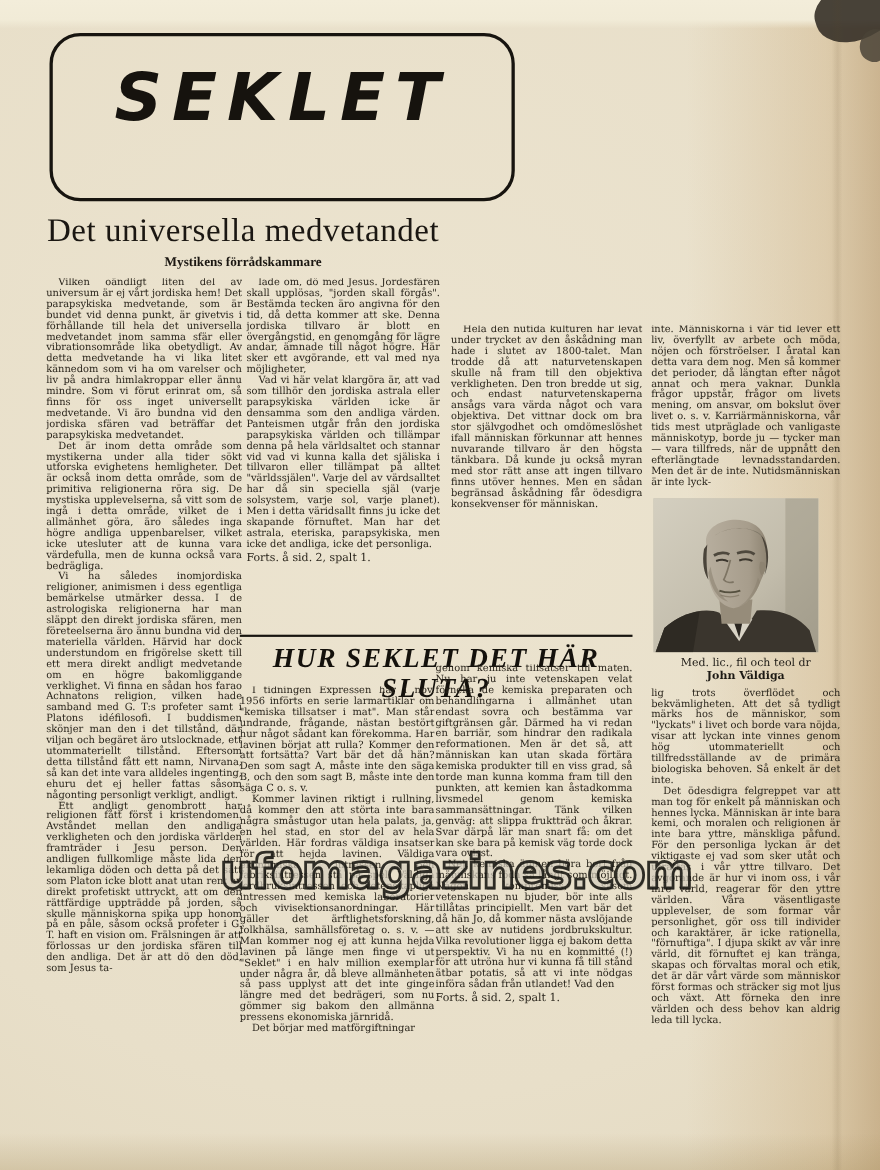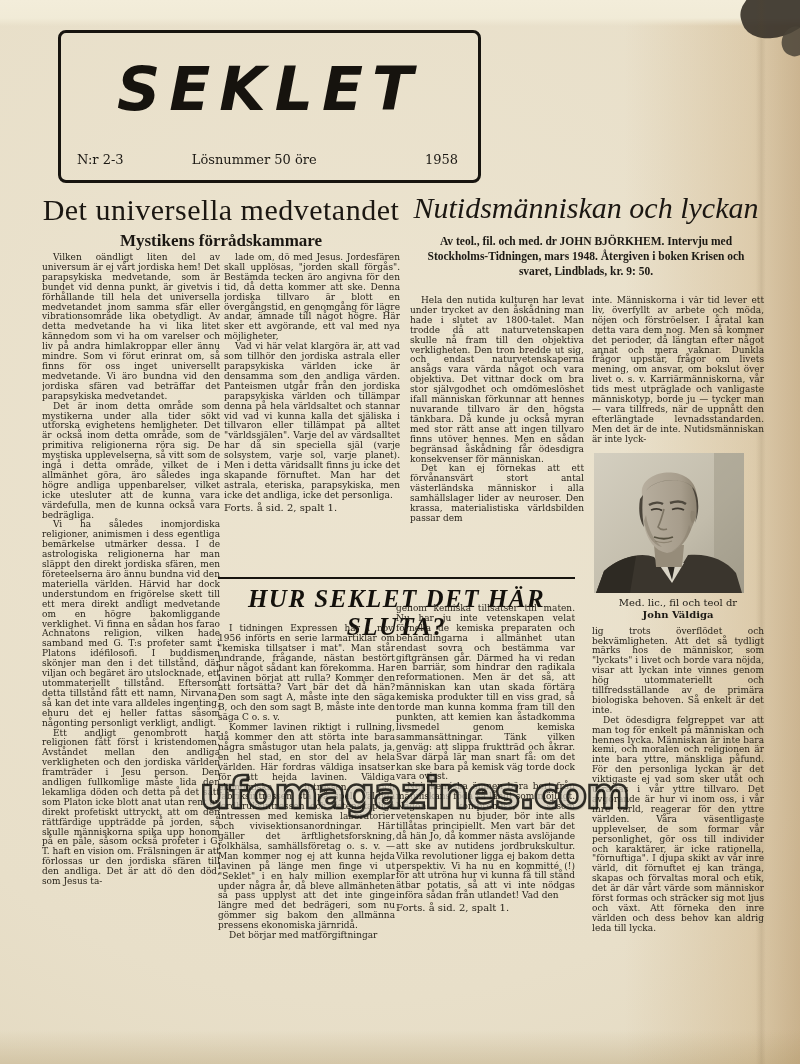--- a/index.html
+++ b/index.html
@@ -11,36 +11,36 @@
       linear-gradient(90deg, rgba(220,195,150,0) 78%, rgba(193,155,100,.30) 94%, rgba(168,128,75,.45) 100%),
       radial-gradient(120% 90% at 45% 40%, #ece4d0 0%, #e8dfc9 60%, #e0d5ba 100%);
     font-family:"DejaVu Serif", serif;color:#272219;
   }
   
   .stain-a{position:absolute;right:-18px;top:-16px;width:78px;height:52px;background:#39332a;border-radius:50% 40% 60% 50%;transform:rotate(-18deg);opacity:.92;}
   .stain-b{position:absolute;right:-8px;top:26px;width:26px;height:30px;background:#4a4337;border-radius:60% 40% 50% 60%;transform:rotate(24deg);opacity:.85;}
   .crease{position:absolute;top:0;bottom:0;right:34px;width:10px;background:linear-gradient(90deg,rgba(90,70,40,0) 0%,rgba(90,70,40,.10) 55%,rgba(90,70,40,0) 100%);}
 
   
-  .masthead{position:absolute;left:45px;top:30px;width:417px;height:147px;border:3px solid #17140f;border-radius:8px;margin-left:13px;}
+  .masthead{position:absolute;left:45px;top:30px;width:417px;height:147px;border:3px solid #17140f;border-radius:28px;}
   .masthead .logo{
     position:absolute;left:0;right:0;top:26px;text-align:center;
     font-family:"DejaVu Sans", sans-serif;font-weight:bold;font-style:italic;
     font-size:60px;letter-spacing:9px;color:#16130e;line-height:1;
   }
   .masthead .mrow{
     position:absolute;left:16px;right:20px;bottom:13px;display:flex;justify-content:space-between;align-items:baseline;
     font-size:13px;color:#1c1914;
   }
   .masthead .mrow .mid{margin-left:-40px;}
 
   
   .lh-wrap{position:absolute;left:40px;top:194px;width:362px;text-align:center;}
   .lh-title{font-family:"Liberation Serif", serif;font-size:30px;line-height:1.05;color:#1b1712;letter-spacing:.5px;}
-  .lh-sub{font-family:"Liberation Serif", serif;font-weight:bold;font-size:17px;margin-top:5px;color:#1b1712;}
+  .lh-sub{font-family:"Liberation Serif", serif;font-weight:bold;font-size:12px;margin-top:5px;color:#1b1712;}
   .rh-wrap{position:absolute;left:406px;top:192px;width:360px;text-align:center;}
   .rh-title{font-family:"Liberation Serif", serif;font-style:italic;font-size:30px;line-height:1.05;color:#1b1712;}
   .rh-byline{font-family:"Liberation Serif", serif;font-weight:bold;font-size:11.5px;line-height:15px;margin-top:10px;padding:0 6px;color:#1c1914;}
   .mid-rule{position:absolute;left:218px;top:577px;width:357px;border-top:2px solid #17140f;}
   .mh-wrap{position:absolute;left:218px;top:585px;width:357px;text-align:center;}
   .mh-title{font-family:"Liberation Serif", serif;font-weight:bold;font-style:italic;font-size:25px;letter-spacing:1.5px;color:#14110c;}
 
   
   .bodycol{position:absolute;font-size:9px;line-height:9.9px;text-align:justify;
     -webkit-hyphens:auto;hyphens:auto;color:#29241b;overflow:hidden;}
@@ -73,36 +73,27 @@
 <body>
 
 <div class="page">
 
   <div class="stain-a"></div>
   <div class="stain-b"></div>
   <div class="crease"></div>
 
   <div class="masthead">
     <div class="logo">SEKLET</div>
-    <div class="mrow">
-      <span>N:r 2-3</span>
-      <span class="mid">Lösnummer 50 öre</span>
-      <span>1958</span>
-    </div>
   </div>
 
   <div class="lh-wrap">
     <div class="lh-title">Det universella medvetandet</div>
     <div class="lh-sub">Mystikens förrådskammare</div>
   </div>
 
-  <div class="rh-wrap">
-    <div class="rh-title">Nutidsmänniskan och lyckan</div>
-    <div class="rh-byline">Av teol., fil. och med. dr JOHN BJÖRKHEM. Intervju med Stockholms-Tidningen, mars 1948. Återgiven i boken Krisen och svaret, Lindblads, kr. 9: 50.</div>
-  </div>
 
   <div class="mid-rule"></div>
   <div class="mh-wrap">
     <div class="mh-title">HUR SEKLET DET HÄR SLUTA?</div>
   </div>
 
   <div class="bodycol colA">
       <p>Vilken oändligt liten del av universum är ej vårt jordiska hem! Det parapsykiska medvetande, som är bundet vid denna punkt, är givetvis i förhållande till hela det universella medvetandet inom samma sfär eller vibrationsområde lika obetydligt. Av detta medvetande ha vi lika litet kännedom som vi ha om varelser och liv på andra himlakroppar eller ännu mindre. Som vi förut erinrat om, så finns för oss inget universellt medvetande. Vi äro bundna vid den jordiska sfären vad beträffar det parapsykiska medvetandet.</p>
       <p>Det är inom detta område som mystikerna under alla tider sökt utforska evighetens hemligheter. Det är också inom detta område, som de primitiva religionerna röra sig. De mystiska upplevelserna, så vitt som de ingå i detta område, vilket de i allmänhet göra, äro således inga högre andliga uppenbarelser, vilket icke utesluter att de kunna vara värdefulla, men de kunna också vara bedrägliga.</p>
       <p>Vi ha således inomjordiska religioner, animismen i dess egentliga bemärkelse utmärker dessa. I de astrologiska religionerna har man släppt den direkt jordiska sfären, men företeelserna äro ännu bundna vid den materiella världen. Härvid har dock understundom en frigörelse skett till ett mera direkt andligt medvetande om en högre bakomliggande verklighet. Vi finna en sådan hos farao Achnatons religion, vilken hade samband med G. T:s profeter samt i Platons idéfilosofi. I buddismen skönjer man den i det tillstånd, där viljan och begäret äro utslocknade, ett utommateriellt tillstånd. Eftersom detta tillstånd fått ett namn, Nirvana, så kan det inte vara alldeles ingenting, ehuru det ej heller fattas såsom någonting personligt verkligt, andligt.</p>
@@ -112,21 +103,20 @@
   <div class="bodycol colB1 cont">
     <div>
         <p>lade om, dö med Jesus. Jordesfären skall upplösas, "jorden skall förgås". Bestämda tecken äro angivna för den tid, då detta kommer att ske. Denna jordiska tillvaro är blott en övergångstid, en genomgång för lägre andar, ämnade till något högre. Här sker ett avgörande, ett val med nya möjligheter,</p>
         <p>Vad vi här velat klargöra är, att vad som tillhör den jordiska astrala eller parapsykiska världen icke är densamma som den andliga värden. Panteismen utgår från den jordiska parapsykiska världen och tillämpar denna på hela världsaltet och stannar vid vad vi kunna kalla det själiska i tillvaron eller tillämpat på alltet "världssjälen". Varje del av värdsalltet har då sin speciella själ (varje solsystem, varje sol, varje planet). Men i detta väridsallt finns ju icke det skapande förnuftet. Man har det astrala, eteriska, parapsykiska, men icke det andliga, icke det personliga.</p>
       </div>
     <div class="forts">Forts. å sid. 2, spalt 1.</div>
   </div>
 
   <div class="bodycol colC1">
       <p>Hela den nutida kulturen har levat under trycket av den åskådning man hade i slutet av 1800-talet. Man trodde då att naturvetenskapen skulle nå fram till den objektiva verkligheten. Den tron bredde ut sig, och endast naturvetenskaperna ansågs vara värda något och vara objektiva. Det vittnar dock om bra stor självgodhet och omdömeslöshet ifall människan förkunnar att hennes nuvarande tillvaro är den högsta tänkbara. Då kunde ju också myran med stor rätt anse att ingen tillvaro finns utöver hennes. Men en sådan begränsad åskådning får ödesdigra konsekvenser för människan.</p>
-      <p>Det kan ej förnekas att ett förvånansvärt stort antal västerländska människor i alla samhällslager lider av neuroser. Den krassa, materialistiska världsbilden passar dem</p>
     </div>
 
   <div class="bodycol colD cont">
     <div class="cont">
         <p>inte. Människorna i vår tid lever ett liv, överfyllt av arbete och möda, nöjen och förströelser. I åratal kan detta vara dem nog. Men så kommer det perioder, då längtan efter något annat och mera vaknar. Dunkla frågor uppstår, frågor om livets mening, om ansvar, om bokslut över livet o. s. v. Karriärmänniskorna, vår tids mest utpräglade och vanligaste människotyp, borde ju — tycker man — vara tillfreds, när de uppnått den efterlängtade levnadsstandarden. Men det är de inte. Nutidsmänniskan är inte lyck-</p>
       </div>
 
     <svg class="photo" viewBox="0 0 150 140" xmlns="http://www.w3.org/2000/svg">
       <defs>
         <linearGradient id="pbg" x1="0" y1="0" x2="1" y2="1">

